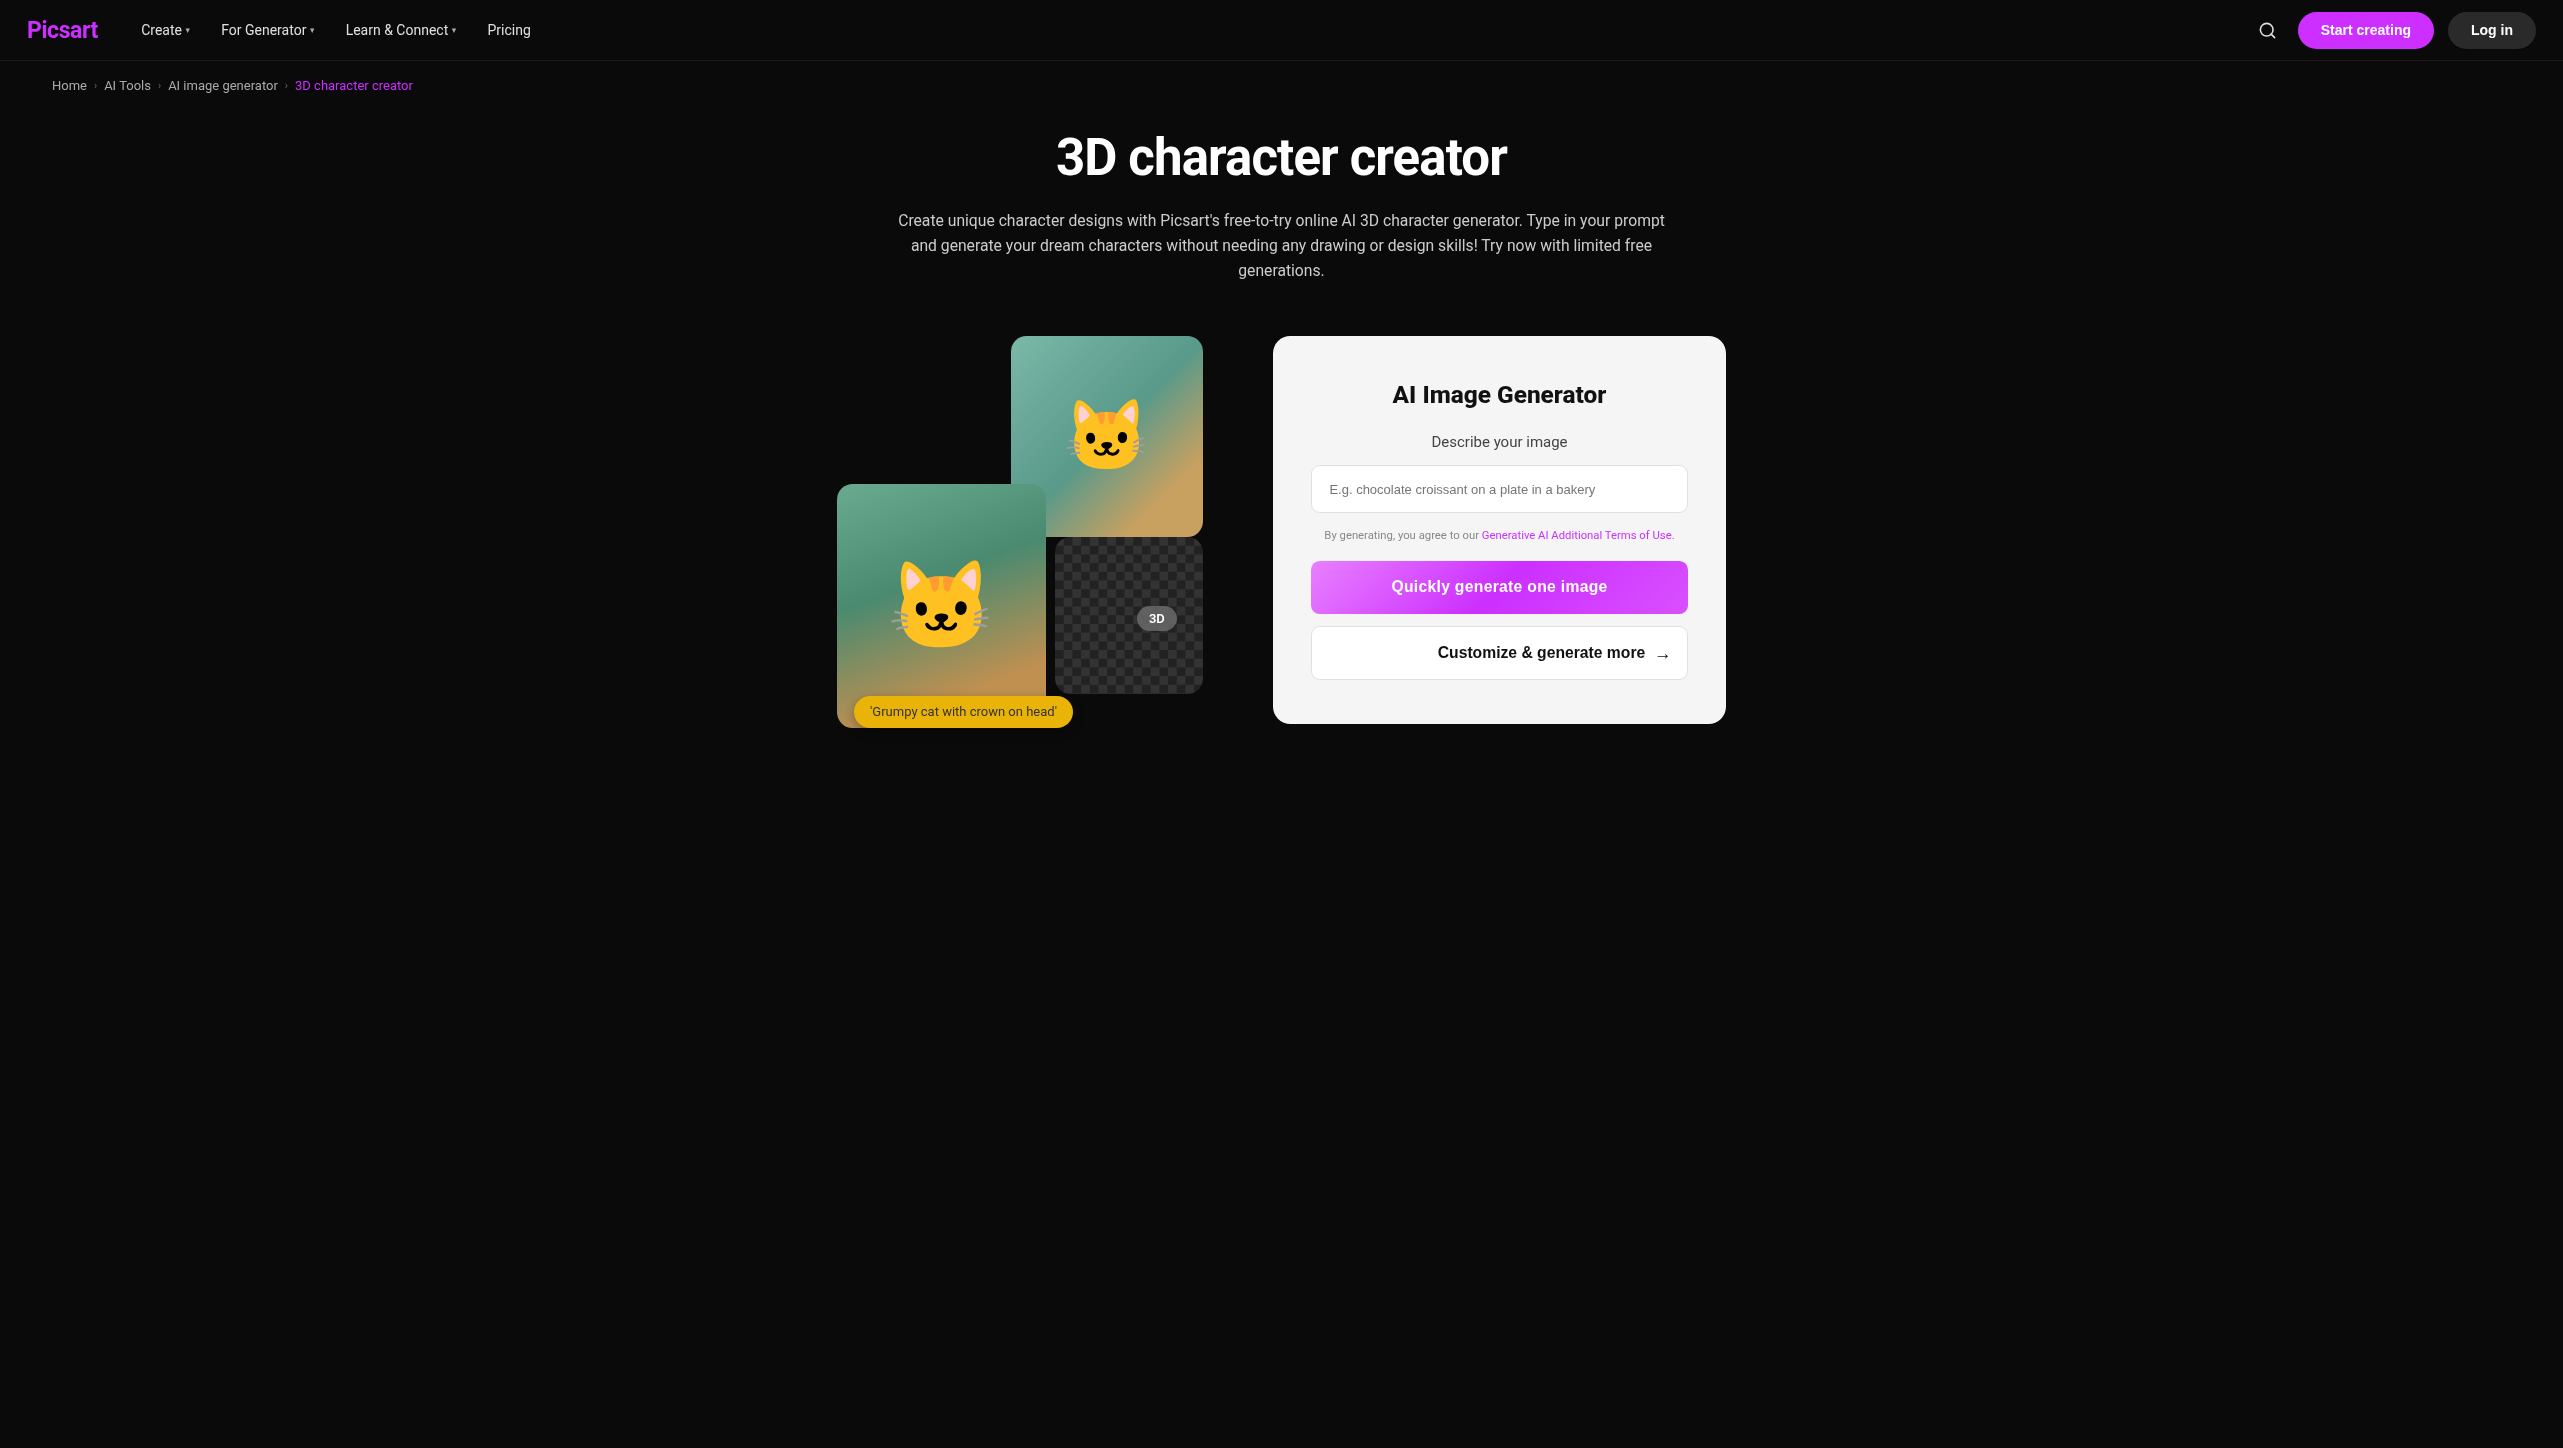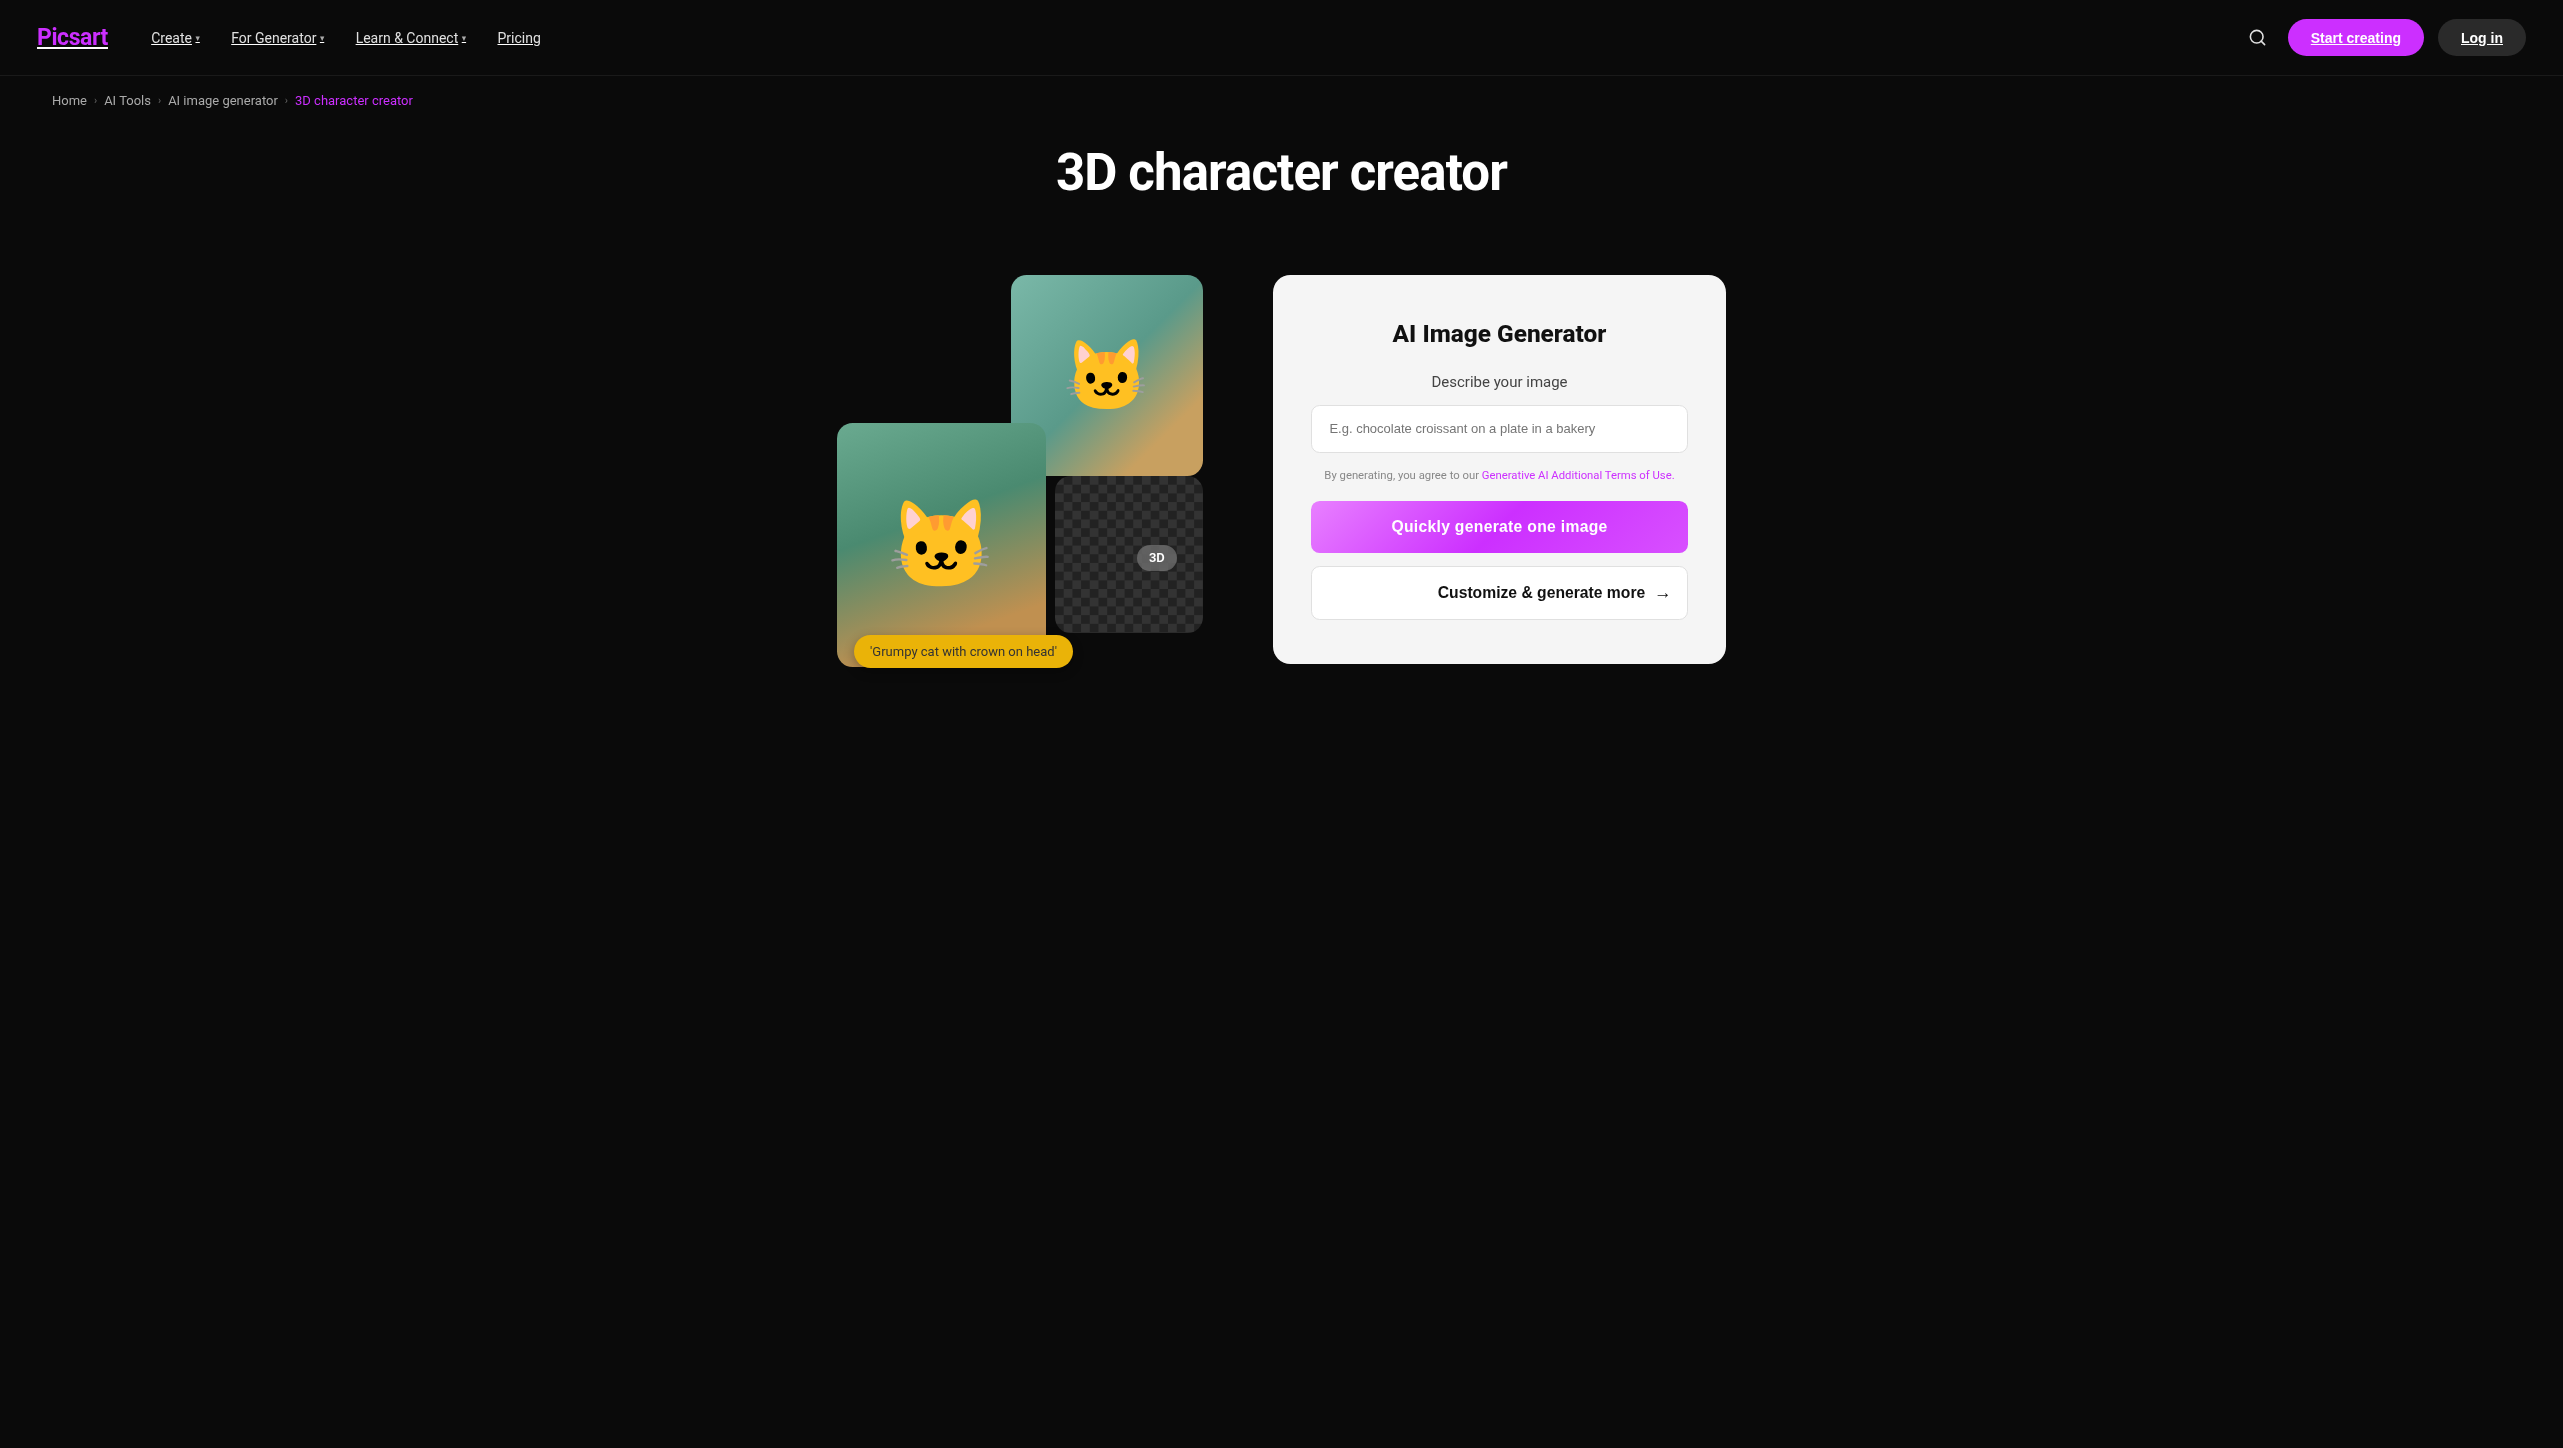--- a/index.html
+++ b/index.html
@@ -14,28 +14,27 @@
       font-family: -apple-system, BlinkMacSystemFont, 'Segoe UI', Roboto, sans-serif;
       min-height: 100vh;
       overflow-x: hidden;
     }
 
     
     .navbar {
       display: flex;
       align-items: center;
       justify-content: space-between;
-      padding: 0 37px;
-      height: 76px;
+      padding: 0 27px;
+      height: 61px;
       background-color: #0a0a0a;
       border-bottom: 0.9px solid #1a1a1a;
       position: sticky;
       top: 0;
       z-index: 100;
-      text-decoration: underline;
     }
 
     .navbar-left {
       display: flex;
       align-items: center;
       gap: 31px;
     }
 
     .logo {
       display: flex;
@@ -396,20 +395,21 @@
   <span class="breadcrumb-separator">›</span>
   <span class="breadcrumb-item">AI Tools</span>
   <span class="breadcrumb-separator">›</span>
   <span class="breadcrumb-item">AI image generator</span>
   <span class="breadcrumb-separator">›</span>
   <span class="breadcrumb-item active">3D character creator</span>
 </div>
 
 <section class="hero">
   <h1 class="hero-title">3D character creator</h1>
+  <p class="hero-description">Create unique character designs with Picsart's free-to-try online AI 3D character generator. Type in your prompt and generate your dream characters without needing any drawing or design skills! Try now with limited free generations.</p>
 </section>
 
 <div class="main-content">
 
   <div class="image-wrapper">
 
 
     <div class="img-card-top">
       <div class="cat-illustration-top">🐱</div>
     </div>

